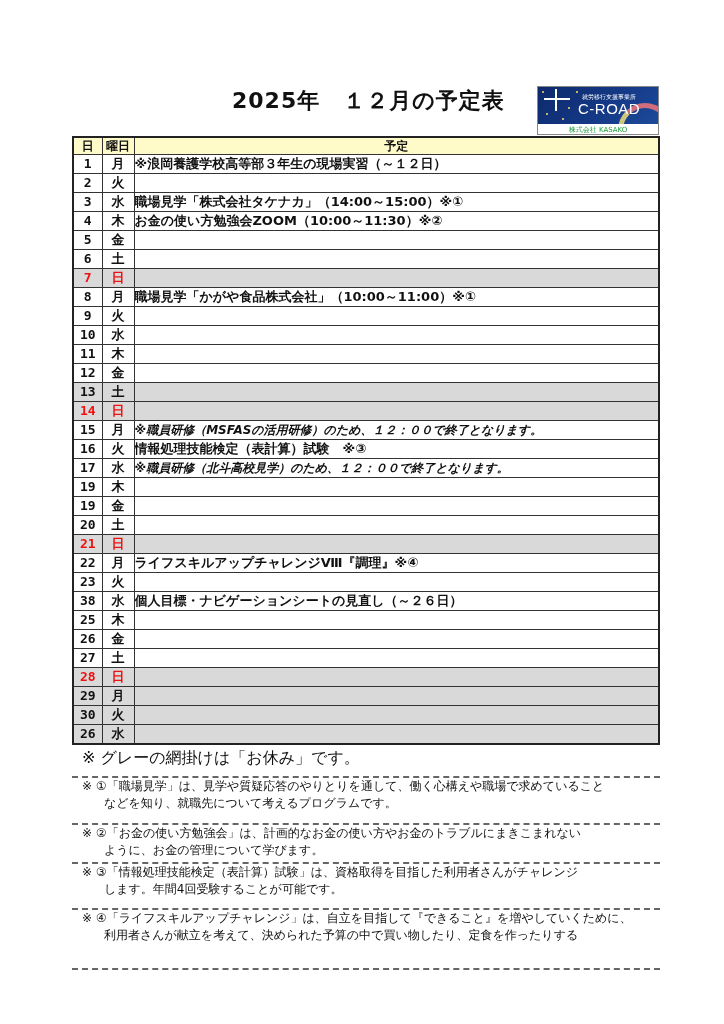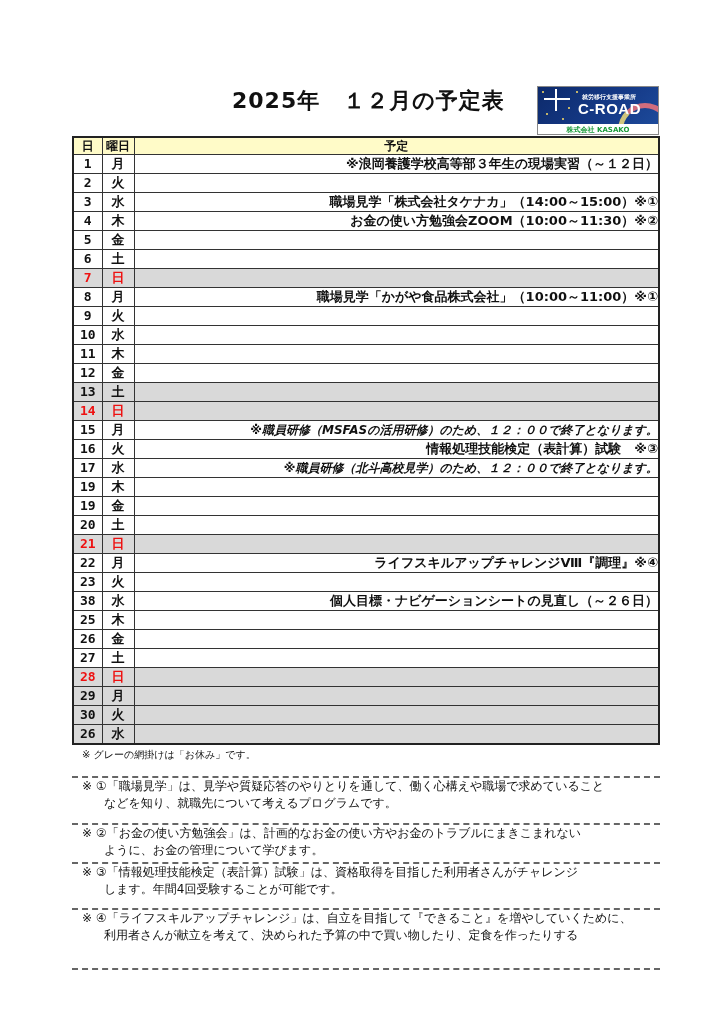--- a/index.html
+++ b/index.html
@@ -1,21 +1,21 @@
 <!DOCTYPE html>
 <html><head>
 <meta charset="utf-8">
 <style>
   html, body { margin: 0; padding: 0; background: #ffffff; }
   body { width: 724px; height: 1024px; position: relative; overflow: hidden;
          font-family: "DejaVu Sans", "Liberation Sans", sans-serif; color: #111; }
   .title { position: absolute; left: 232px; top: 86px; font-size: 22px; font-weight: bold;
            letter-spacing: 1px; white-space: pre; text-align: right; }
   .logo { position: absolute; left: 537px; top: 86px; width: 122px; height: 49px;
-          border: 1px solid #888; box-sizing: border-box; overflow: hidden; font-weight: bold; }
+          border: 1px solid #888; box-sizing: border-box; overflow: hidden; }
   .logo-top { position: absolute; left: 0; top: 0; width: 100%; height: 37px;
               background: linear-gradient(135deg, #0d2a6b 0%, #153a88 60%, #1d4a9a 100%); }
   .logo-cross-h { position: absolute; left: 6px; top: 11px; width: 26px; height: 2px; background: #fff; }
   .logo-cross-v { position: absolute; left: 17px; top: 2px; width: 2px; height: 22px; background: #fff; }
   .star { position: absolute; width: 2px; height: 2px; background: #ffe066; border-radius: 50%; }
   .logo-sub { position: absolute; left: 44px; top: 6px; font-size: 6px; color: #fff; white-space: nowrap; }
   .logo-name { position: absolute; left: 40px; top: 13px; font-size: 15px; color: #fff;
                font-family: "Liberation Sans", sans-serif; letter-spacing: 0.5px; }
   .rainbow { position: absolute; right: -14px; top: 16px; width: 44px; height: 44px; border-radius: 50%;
              border: 5px solid transparent;
@@ -23,26 +23,26 @@
   .logo-bottom { position: absolute; left: 0; top: 37px; width: 100%; height: 28px; background: #fff;
                  text-align: center; font-size: 7px; color: #1a9a3a; line-height: 12px; white-space: nowrap; }
 
   table.sched { position: absolute; left: 72px; top: 136px; width: 588px; border-collapse: collapse;
                 table-layout: fixed; border: 2px solid #222; }
   table.sched td, table.sched th { border: 1px solid #333; padding: 0; height: 18px; line-height: 18px;
                 font-size: 13px; font-weight: bold; white-space: nowrap; overflow: hidden; }
   table.sched th { background: #fffbc8; height: 16px; line-height: 16px; font-size: 12px; }
   td.day { text-align: center; font-family: "DejaVu Sans Mono", monospace; font-size: 13px; }
   td.wd { text-align: center; }
-  td.ev { padding-left: 4px; text-align: right; margin-top: 20px; }
+  td.ev { padding-left: 4px; text-align: left; margin-top: 20px; }
   td.ev.small { font-size: 12px; font-style: italic; }
   tr.holiday td { background: #d9d9d9; }
   .red { color: #ee1111; }
 
-  .note-plain { position: absolute; left: 82px; top: 748px; font-size: 10px; }
+  .note-plain { position: absolute; left: 82px; top: 748px; font-size: 16px; }
   .sep { position: absolute; left: 72px; width: 588px; border-top: 2px dashed #666; height: 0; }
   .note { position: absolute; left: 82px; width: 580px; font-size: 12px; line-height: 17px; }
   .note .line2 { padding-left: 22px; display: block; }
 </style>
 </head>
 <body>
 
 <div class="title">2025年　１２月の予定表</div>
 
 <div class="logo">

